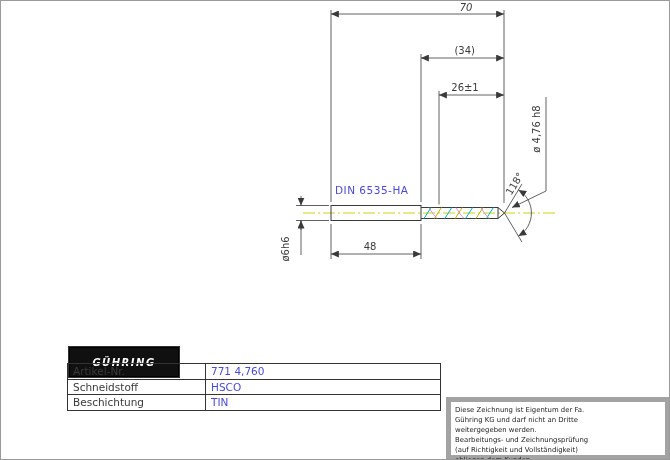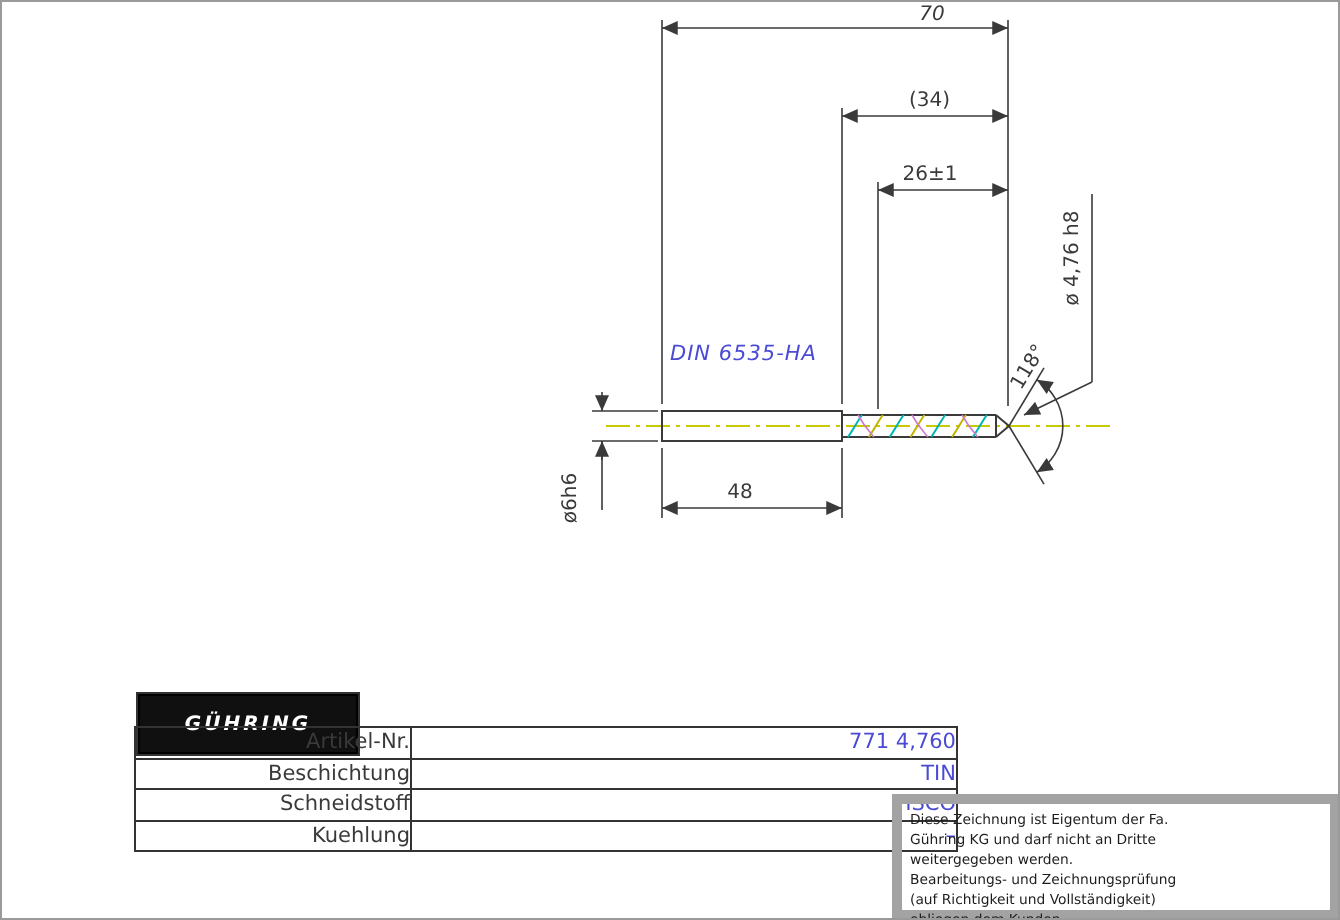--- a/index.html
+++ b/index.html
@@ -19,22 +19,22 @@
   .logo {
     position:absolute; left:67px; top:345px; width:112px; height:32px;
     border:1px solid #333; background:#000000; padding:1px; box-sizing:border-box;
   }
   .logo-inner {
     background:#101010; color:#fff; width:100%; height:100%;
     display:flex; align-items:center; justify-content:center;
     font-weight:bold; font-size:10px; letter-spacing:1.5px; font-style:italic;
   }
   table.title-block {
-    position:absolute; left:66px; top:362px; width:412px;
-    border-collapse:collapse; font-size:10.5px; table-layout:fixed;text-align:right;
+    position:absolute; left:66px; top:362px; width:374px;
+    border-collapse:collapse; font-size:10.5px; table-layout:fixed;
   }
   table.title-block td {
     border:1px solid #333; height:14.5px; padding:0 0 0 5px; overflow:hidden;
   }
   td.fld-label { width:132px; color:#3a3a3a; }
   td.fld-value { color:#4a4ad4; }
   .disclaimer {
     position:absolute; left:445px; top:396px; width:224px; height:63px;
     border:5px solid #a3a3a3; box-sizing:border-box; padding:3px 4px;
     font-size:6.9px; line-height:1.45; color:#1d1d1d; white-space:pre-line;
@@ -114,43 +114,39 @@
   <div class="dimlbl" style="left:442px; top:81px; width:44px;">26±1</div>
 
   <div class="dimlbl" style="left:351px; top:240px; width:36px;">48</div>
 
   <div class="dimlbl rot" style="left:505px; top:122px; width:62px;">ø 4,76 h8</div>
 
   <div class="dimlbl rot" style="left:259px; top:242px; width:52px;">ø6h6</div>
 
   <div class="dimlbl rot-angle" style="left:496px; top:177px; width:36px;">118°</div>
 
-  <div class="dimlbl blue-label" style="left:334px; top:170px; text-align:center;font-style:italic;">DIN 6535-HA</div>
+  <div class="dimlbl blue-label" style="left:334px; top:183px; text-align:center;">DIN 6535-HA</div>
 
   <div class="logo">
     <div class="logo-inner">GÜHRING</div>
   </div>
 
   <table class="title-block">
     <tbody>
       <tr>
         <td class="fld-label">Artikel-Nr.</td>
         <td class="fld-value">771 4,760</td>
       </tr>
       <tr>
-        <td class="fld-label">Beschichtung</td>
-        <td class="fld-value">TIN</td>
-      </tr>
-      <tr>
         <td class="fld-label">Schneidstoff</td>
         <td class="fld-value">HSCO</td>
       </tr>
       <tr>
-        <td class="fld-label">Kuehlung</td>
-        <td class="fld-value">–</td>
+        <td class="fld-label">Beschichtung</td>
+        <td class="fld-value">TIN</td>
       </tr>
     </tbody>
   </table>
 
   <div class="disclaimer">Diese Zeichnung ist Eigentum der Fa.
 Gühring KG und darf nicht an Dritte
 weitergegeben werden.
 Bearbeitungs- und Zeichnungsprüfung
 (auf Richtigkeit und Vollständigkeit)
 obliegen dem Kunden.</div>

